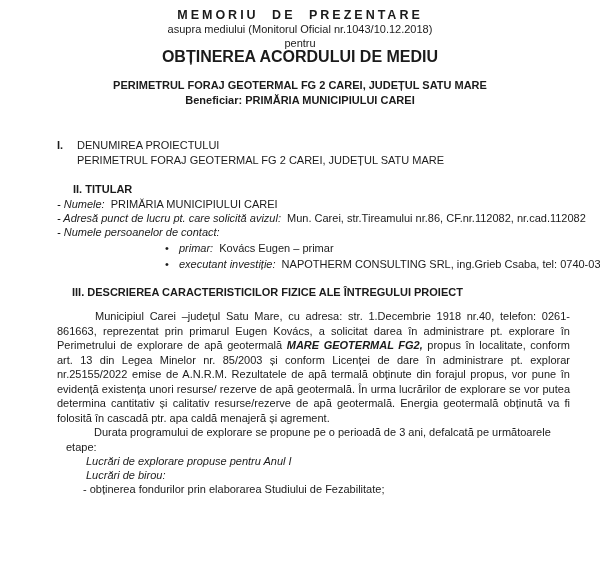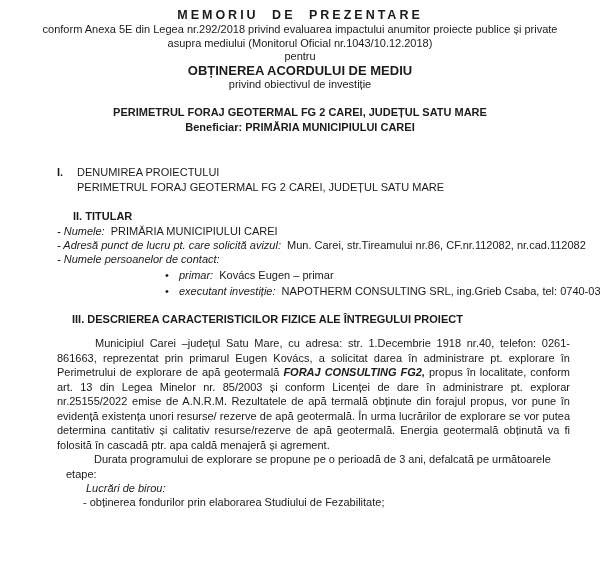--- a/index.html
+++ b/index.html
@@ -13,21 +13,21 @@
     color:#1b1b1b;
     font-family:"Liberation Sans","DejaVu Sans",sans-serif;
     font-size:11px;
     -webkit-font-smoothing:antialiased;
   }
   .full-center{margin-left:-57px;margin-right:-30px;text-align:center;}
   .i{font-style:italic;}
   .bi{font-style:italic;font-weight:bold;}
   .doc-title{font-size:12.5px;font-weight:bold;letter-spacing:3px;word-spacing:7px;line-height:15px;}
   .sub{line-height:13.5px;}
-  .purpose{font-size:13px;font-weight:bold;line-height:14px;}
+  .purpose{font-size:16px;font-weight:bold;line-height:14px;}
   .project-block{margin-top:14px;font-weight:bold;line-height:14.5px;}
   .sec1{margin-top:31px;line-height:14.5px;}
   .sec1-row{display:flex;}
   .sec1-num{width:20px;font-weight:bold;flex:0 0 20px;}
   .sec1-head{font-weight:normal;}
   .sec1-body{margin-left:20px;}
   .sec2-head{margin-top:15px;margin-left:16px;font-weight:bold;line-height:14.5px;}
   .tline{line-height:14.4px;white-space:nowrap;}
   .bullet-line{margin-left:108px;line-height:16.6px;white-space:nowrap;}
   .blt{margin-right:7px;}
@@ -39,25 +39,23 @@
   .stage{margin-left:29px;line-height:14.2px;font-style:italic;}
   .task{margin-left:26px;line-height:14.2px;}
 </style>
 </head>
 <body>
 
 <div class="page">
 
   <div class="full-center">
     <div class="doc-title">MEMORIU DE PREZENTARE</div>
-    <div class="sub">conform Anexa 5E din Legea nr.292/2018 privind evaluarea impactului anumitor proiecte publice  și private</div>
     <div class="sub">asupra mediului (Monitorul Oficial nr.1043/10.12.2018)</div>
     <div class="sub">pentru</div>
     <div class="purpose">OBȚINEREA ACORDULUI DE MEDIU</div>
-    <div class="sub">privind obiectivul de investiție</div>
     <div class="project-block">
       <div>PERIMETRUL FORAJ GEOTERMAL FG 2 CAREI, JUDEȚUL SATU MARE</div>
       <div>Beneficiar: PRIMĂRIA MUNICIPIULUI CAREI</div>
     </div>
   </div>
 
   <div class="sec1">
     <div class="sec1-row">
       <span class="sec1-num">I.</span>
       <span class="sec1-head">DENUMIREA PROIECTULUI</span>
@@ -85,22 +83,23 @@
       <span class="blt">•</span>
       <span class="i lbl-gap">executant investiție:</span>
       <span>NAPOTHERM  CONSULTING SRL, ing.Grieb Csaba, tel: 0740-033 005</span>
     </div>
   </div>
 
   <div>
     <div class="sec3-head">III. DESCRIEREA CARACTERISTICILOR FIZICE ALE ÎNTREGULUI PROIECT</div>
     <div class="para">
       <span>Municipiul Carei –județul Satu Mare, cu adresa: str. 1.Decembrie 1918 nr.40, telefon: 0261-861663, reprezentat prin primarul Eugen Kovács,  a solicitat darea în administrare pt. explorare  în Perimetrului de explorare de apă geotermală</span>
-      <span class="bi">FORAJ CONSULTING FG2,</span>
+      <span class="bi">MARE GEOTERMAL FG2,</span>
       <span>propus în localitate, conform art. 13 din Legea Minelor nr. 85/2003 și conform Licenței de dare în administrare pt. explorar nr.25155/2022 emise de A.N.R.M. Rezultatele de apă termală obținute din forajul propus, vor pune în evidență existența unori resurse/ rezerve de apă geotermală. În urma lucrărilor de explorare se vor putea determina cantitativ și calitativ resurse/rezerve de apă geotermală. Energia geotermală obținută va fi folosită în cascadă ptr. apa caldă menajeră și agrement.</span>
     </div>
     <div class="duration">Durata programului de explorare se propune pe o perioadă de 3 ani, defalcată pe următoarele etape:</div>
+    <div class="stage">Lucrări  de  explorare propuse pentru Anul I</div>
     <div class="stage">Lucrări de birou:</div>
     <div class="task">- obținerea fondurilor prin elaborarea Studiului de Fezabilitate;</div>
 
   </div>
 
 </div>
 
 </body></html>

